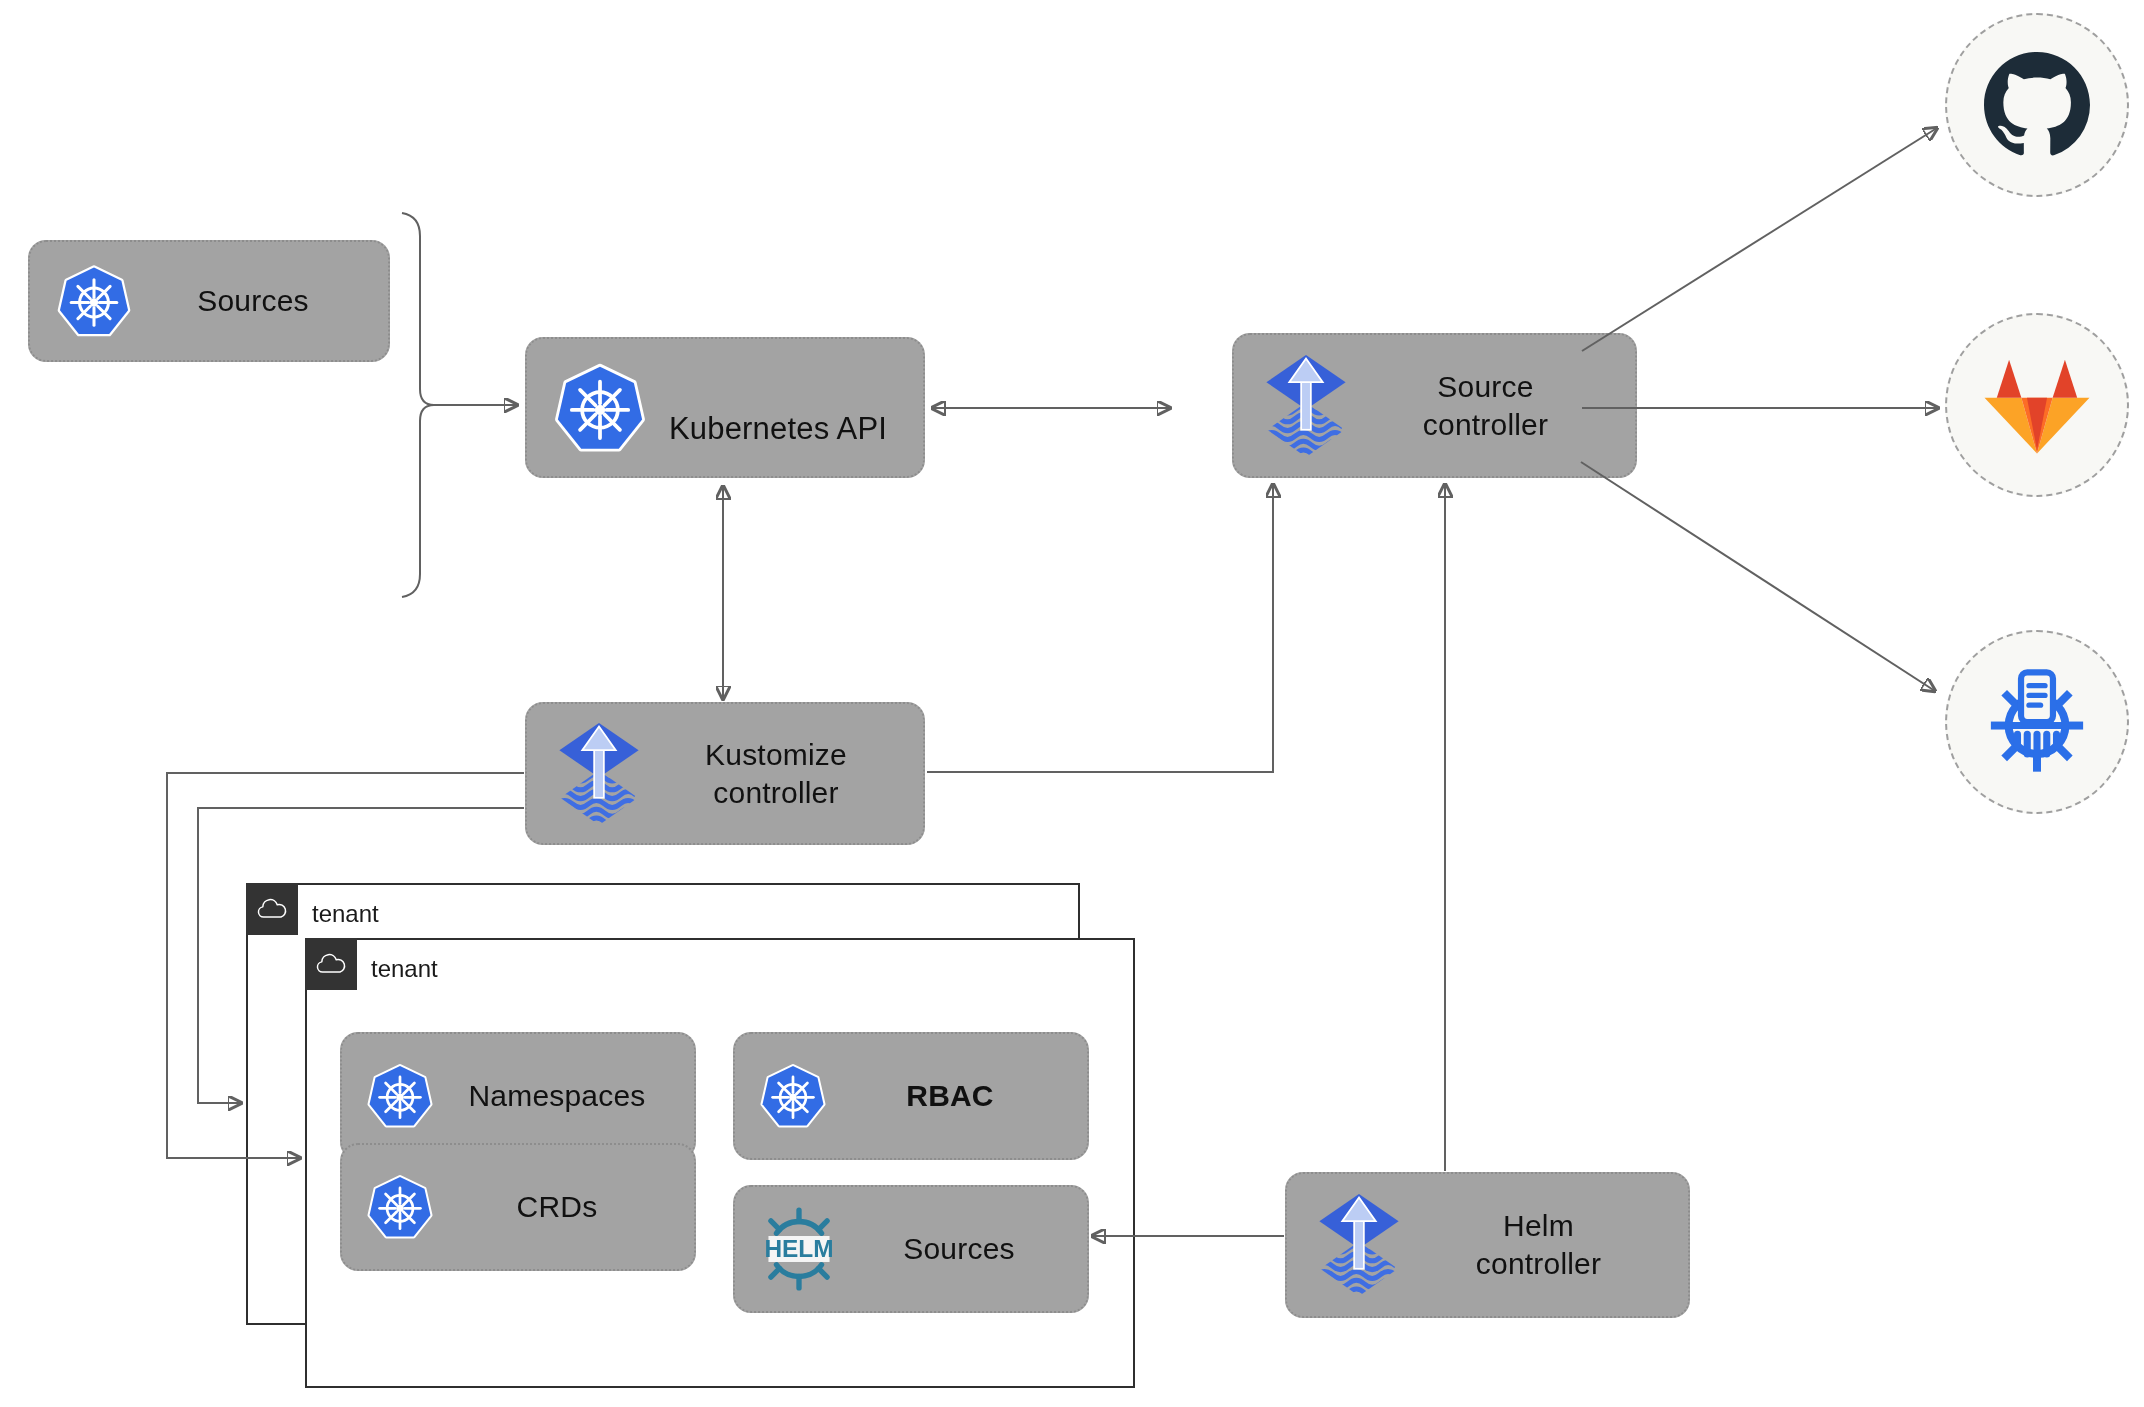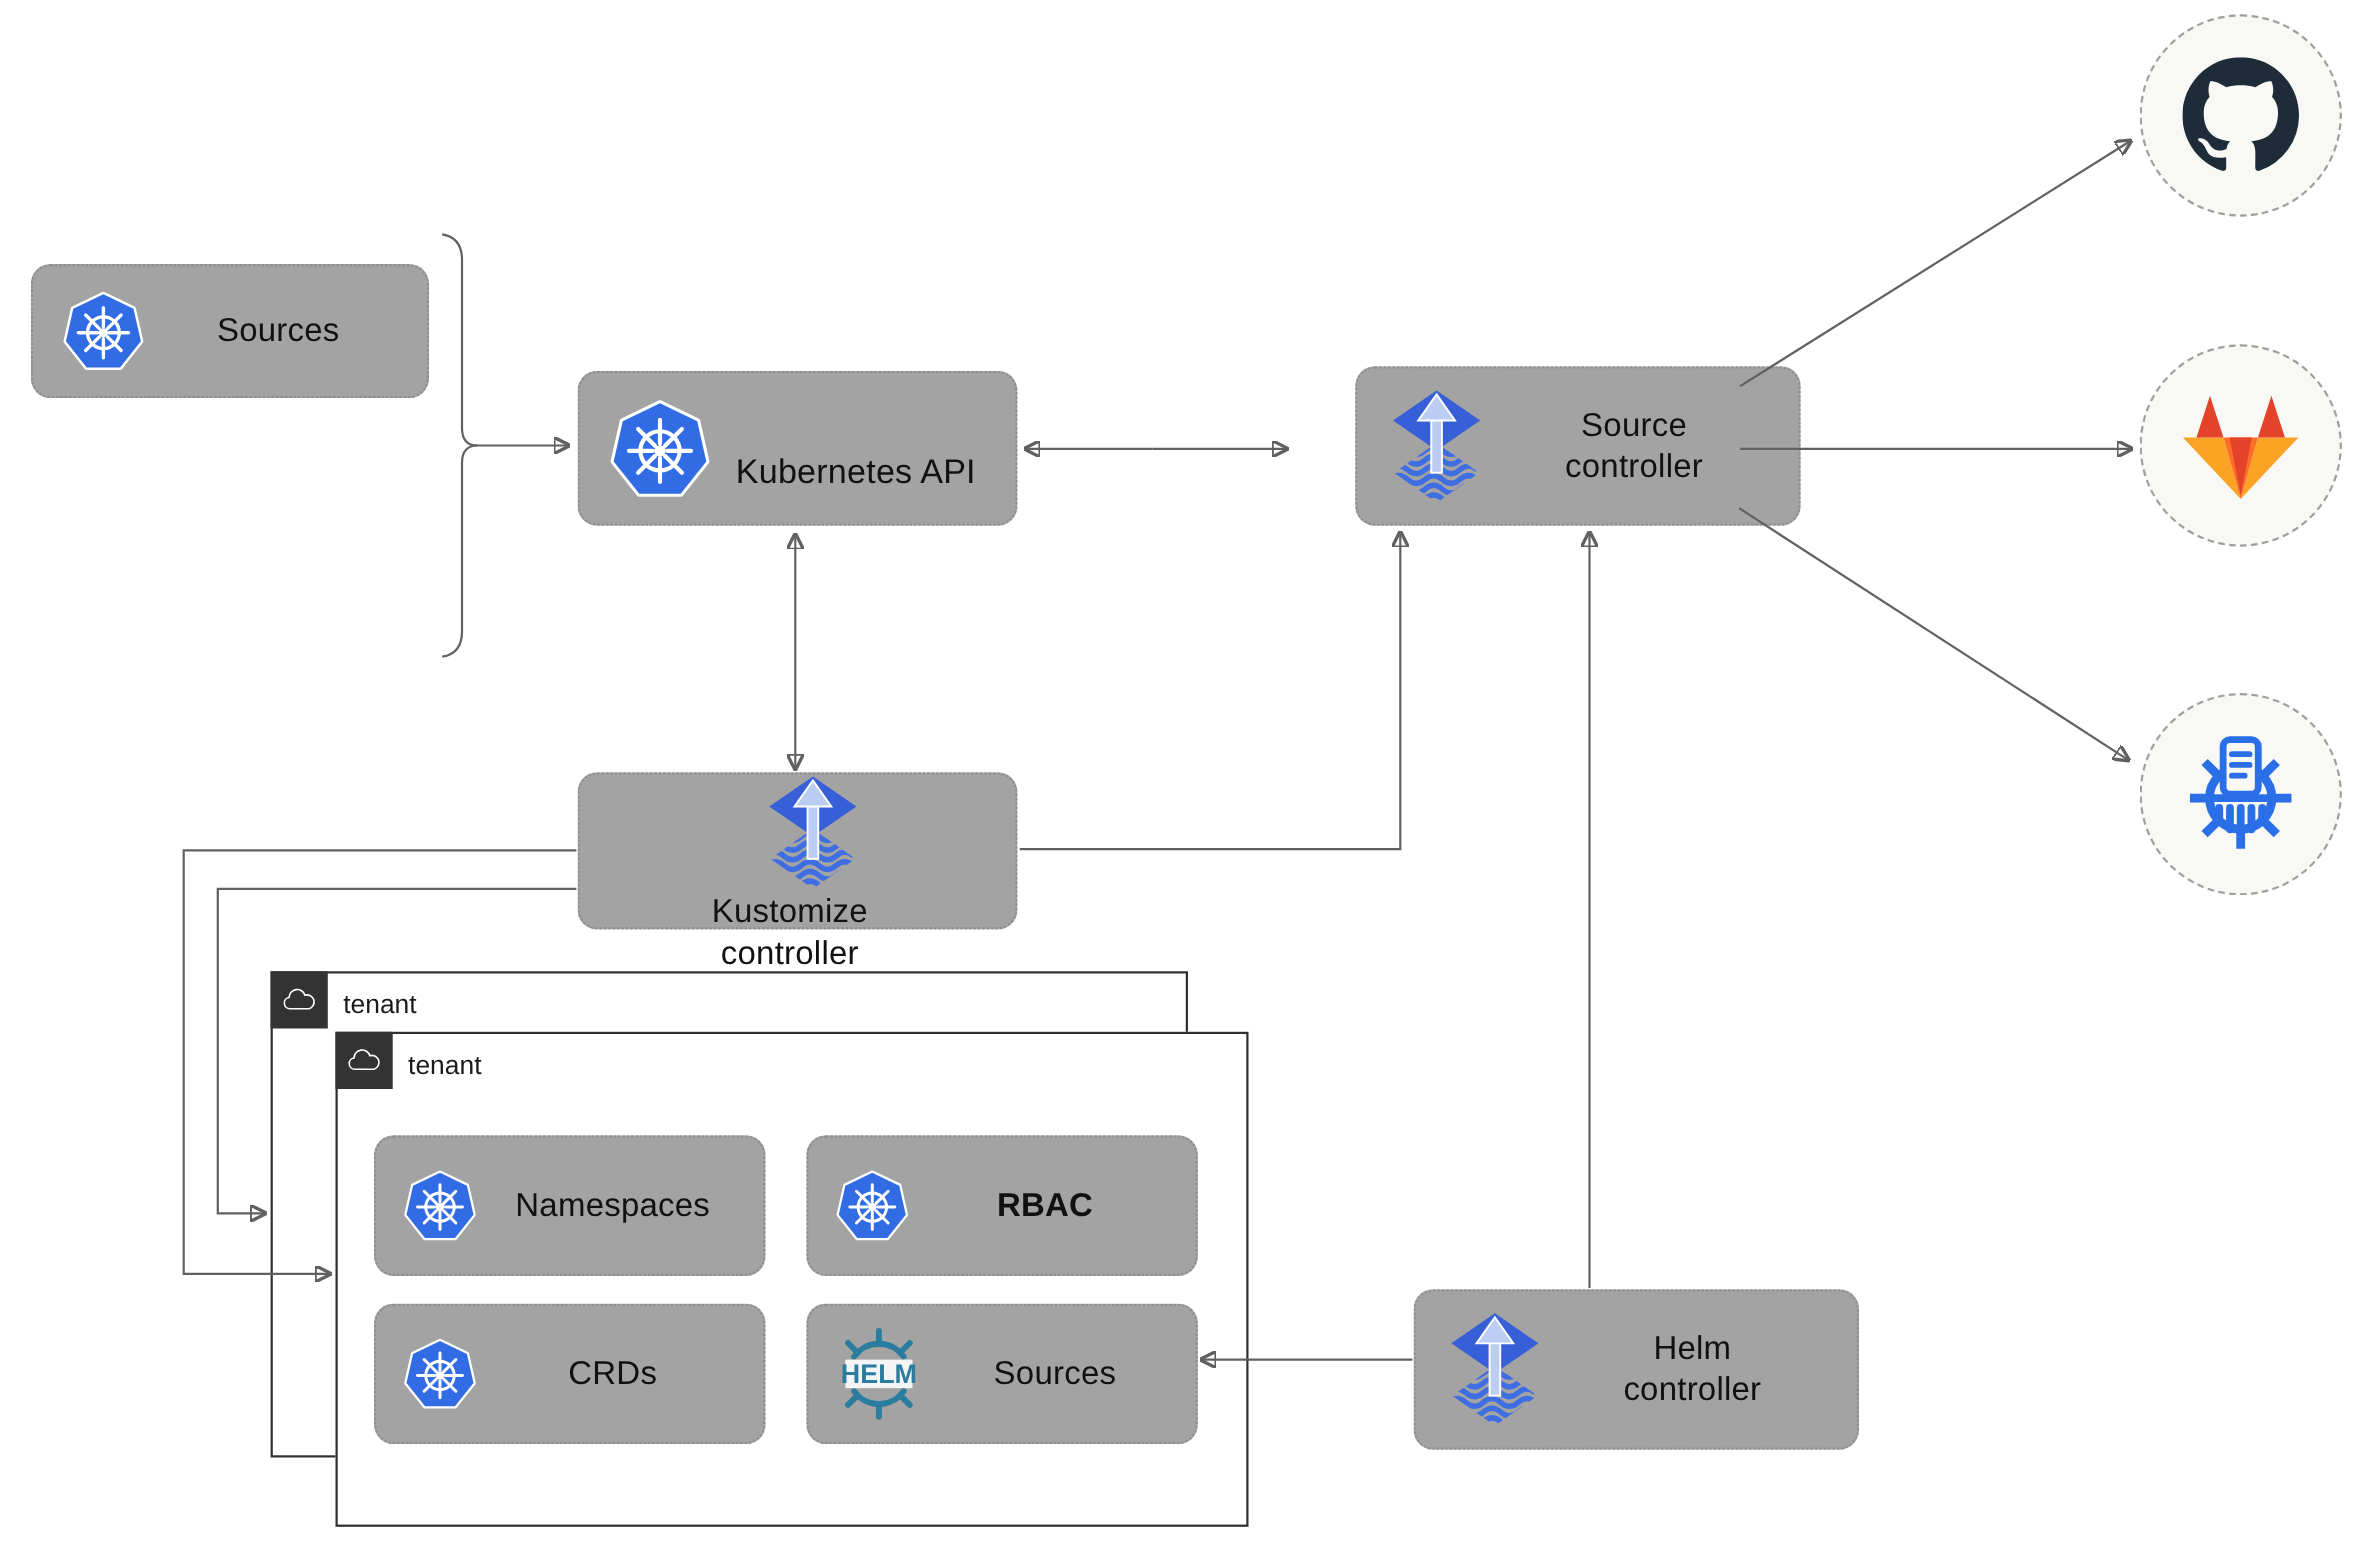--- a/index.html
+++ b/index.html
@@ -99,21 +99,21 @@
   <div class="node" style="left:1232px;top:333px;width:405px;height:145px;">
     <svg class="icon" viewBox="0 0 100 120" style="width:88px;height:106px;margin-left:28px;">
         <use href="#sym-flux"></use>
       </svg>
     <div class="lbl two">
       <span>Source</span>
       <span>controller</span>
     </div>
   </div>
 
-  <div class="node" style="left:525px;top:702px;width:400px;height:143px;flex-direction:column;">
+  <div class="node" style="left:525px;top:702px;width:400px;height:143px;">
     <svg class="icon" viewBox="0 0 100 120" style="width:88px;height:106px;margin-left:28px;">
         <use href="#sym-flux"></use>
       </svg>
     <div class="lbl two">
       <span>Kustomize</span>
       <span>controller</span>
     </div>
   </div>
 
   <div class="node" style="left:1285px;top:1172px;width:405px;height:146px;">
@@ -151,21 +151,21 @@
     <div class="lbl">Namespaces</div>
   </div>
 
   <div class="node" style="left:733px;top:1032px;width:356px;height:128px;font-weight:bold;">
     <svg class="icon" viewBox="0 0 100 100" style="width:68px;height:68px;margin-left:24px;">
         <use href="#sym-k8s"></use>
       </svg>
     <div class="lbl">RBAC</div>
   </div>
 
-  <div class="node" style="left:340px;top:1185px;width:356px;height:128px;justify-content:flex-end;">
+  <div class="node" style="left:340px;top:1143px;width:356px;height:128px;justify-content:flex-end;">
     <svg class="icon" viewBox="0 0 100 100" style="width:68px;height:68px;margin-left:24px;">
         <use href="#sym-k8s"></use>
       </svg>
     <div class="lbl">CRDs</div>
   </div>
 
   <div class="node" style="left:733px;top:1185px;width:356px;height:128px;">
     <svg class="icon" viewBox="0 0 120 110" style="width:92px;height:84px;margin-left:18px;">
       <g stroke="#2a7d9e" stroke-width="7" stroke-linecap="round" fill="none">
         <path d="M30.5 34.4 A36 36 0 0 1 89.5 34.4"></path>

